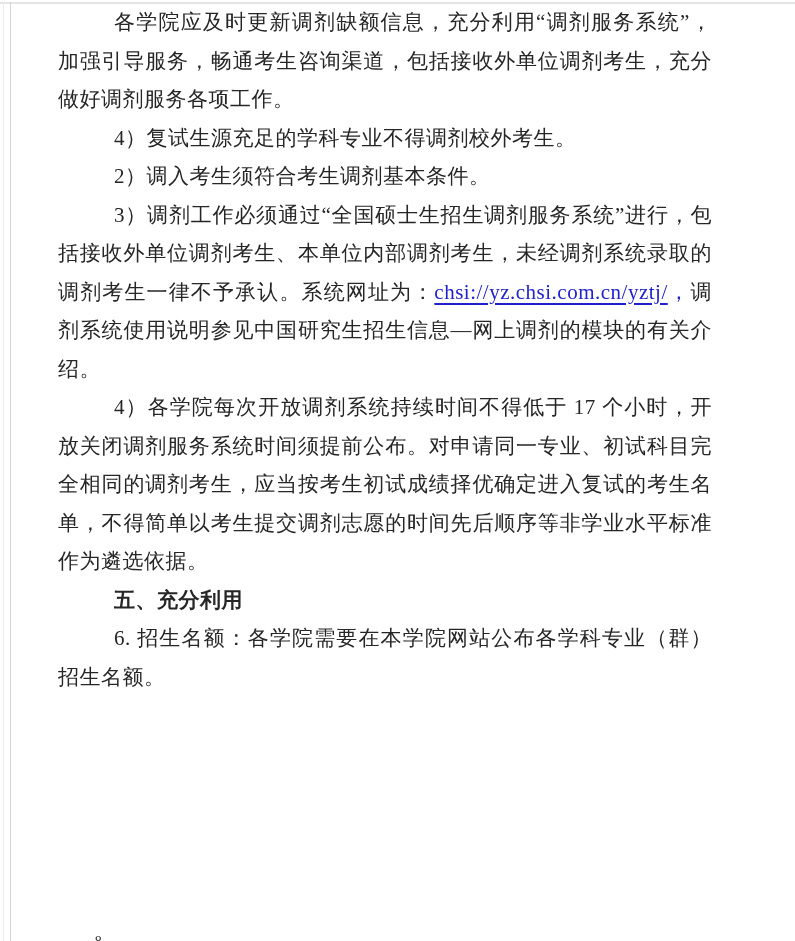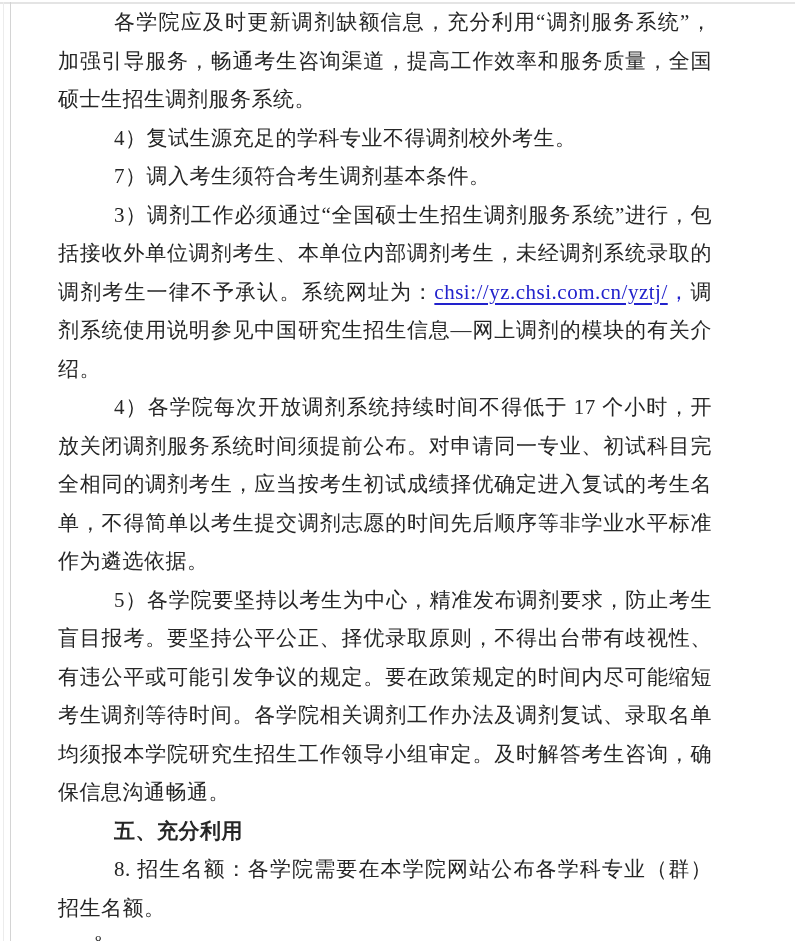--- a/index.html
+++ b/index.html
@@ -76,31 +76,30 @@
 </style>
 </head>
 <body>
 
 <div class="page-top-edge"></div>
 <div class="page-left-edge-outer"></div>
 <div class="page-left-edge"></div>
 
 <div class="content">
 
-  <p class="para indent">各学院应及时更新调剂缺额信息，充分利用“调剂服务系统”，加强引导服务，畅通考生咨询渠道，提高工作效率和服务质量，全国硕士生招生调剂服务系统。</p>
+  <p class="para indent">各学院应及时更新调剂缺额信息，充分利用“调剂服务系统”，加强引导服务，畅通考生咨询渠道，包括接收外单位调剂考生，充分做好调剂服务各项工作。</p>
 
   <p class="para indent">4）复试生源充足的学科专业不得调剂校外考生。</p>
 
-  <p class="para indent">7）调入考生须符合考生调剂基本条件。</p>
+  <p class="para indent">2）调入考生须符合考生调剂基本条件。</p>
 
   <p class="para indent"><span>3）调剂工作必须通过“全国硕士生招生调剂服务系统”进行，包括接收外单位调剂考生、本单位内部调剂考生，未经调剂系统录取的调剂考生一律不予承认。系统网址为：</span><a class="doc-link">chsi://yz.chsi.com.cn/yztj/</a><span class="link-comma">，</span><span>调剂系统使用说明参见中国研究生招生信息—网上调剂的模块的有关介绍。</span></p>
 
   <p class="para indent">4）各学院每次开放调剂系统持续时间不得低于 17 个小时，开放关闭调剂服务系统时间须提前公布。对申请同一专业、初试科目完全相同的调剂考生，应当按考生初试成绩择优确定进入复试的考生名单，不得简单以考生提交调剂志愿的时间先后顺序等非学业水平标准作为遴选依据。</p>
 
-  <p class="para indent">5）各学院要坚持以考生为中心，精准发布调剂要求，防止考生盲目报考。要坚持公平公正、择优录取原则，不得出台带有歧视性、有违公平或可能引发争议的规定。要在政策规定的时间内尽可能缩短考生调剂等待时间。各学院相关调剂工作办法及调剂复试、录取名单均须报本学院研究生招生工作领导小组审定。及时解答考生咨询，确保信息沟通畅通。</p>
 
   <p class="para indent heading">五、充分利用</p>
 
-  <p class="para indent">8. 招生名额：各学院需要在本学院网站公布各学科专业（群）招生名额。</p>
+  <p class="para indent">6. 招生名额：各学院需要在本学院网站公布各学科专业（群）招生名额。</p>
 
 </div>
 
 <div class="footer-pagenum">-8-</div>
 
 </body></html>

